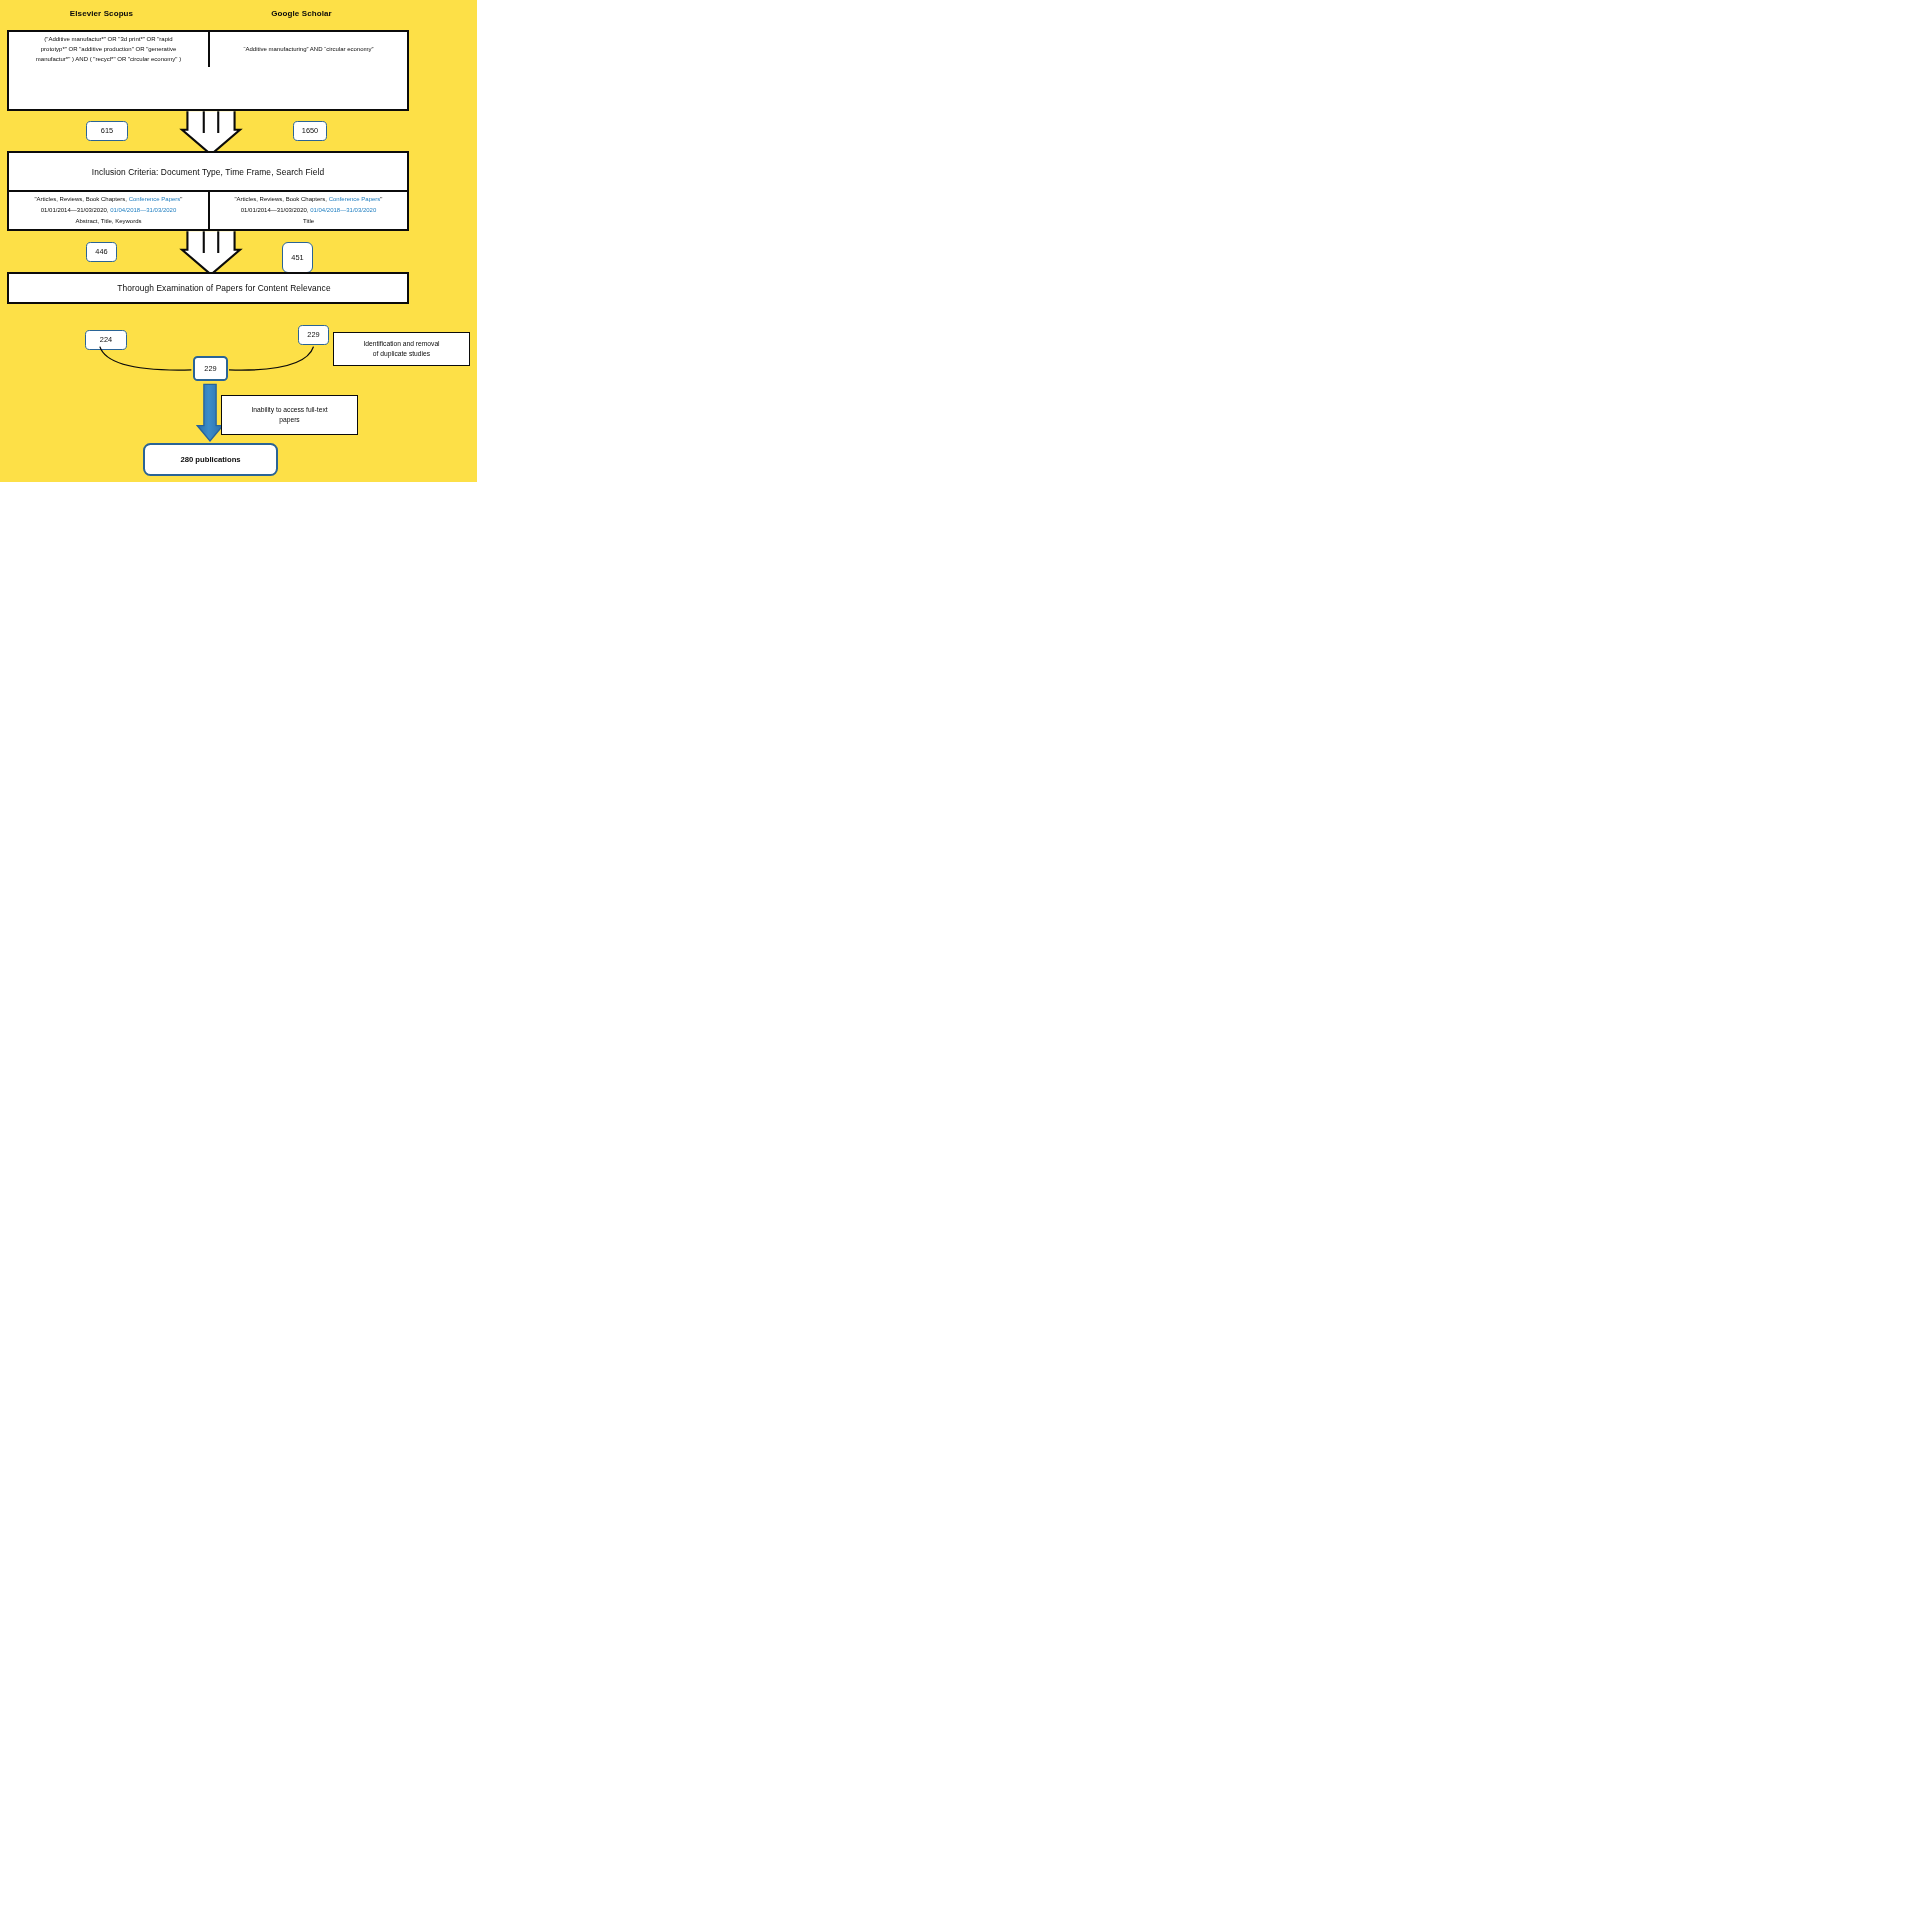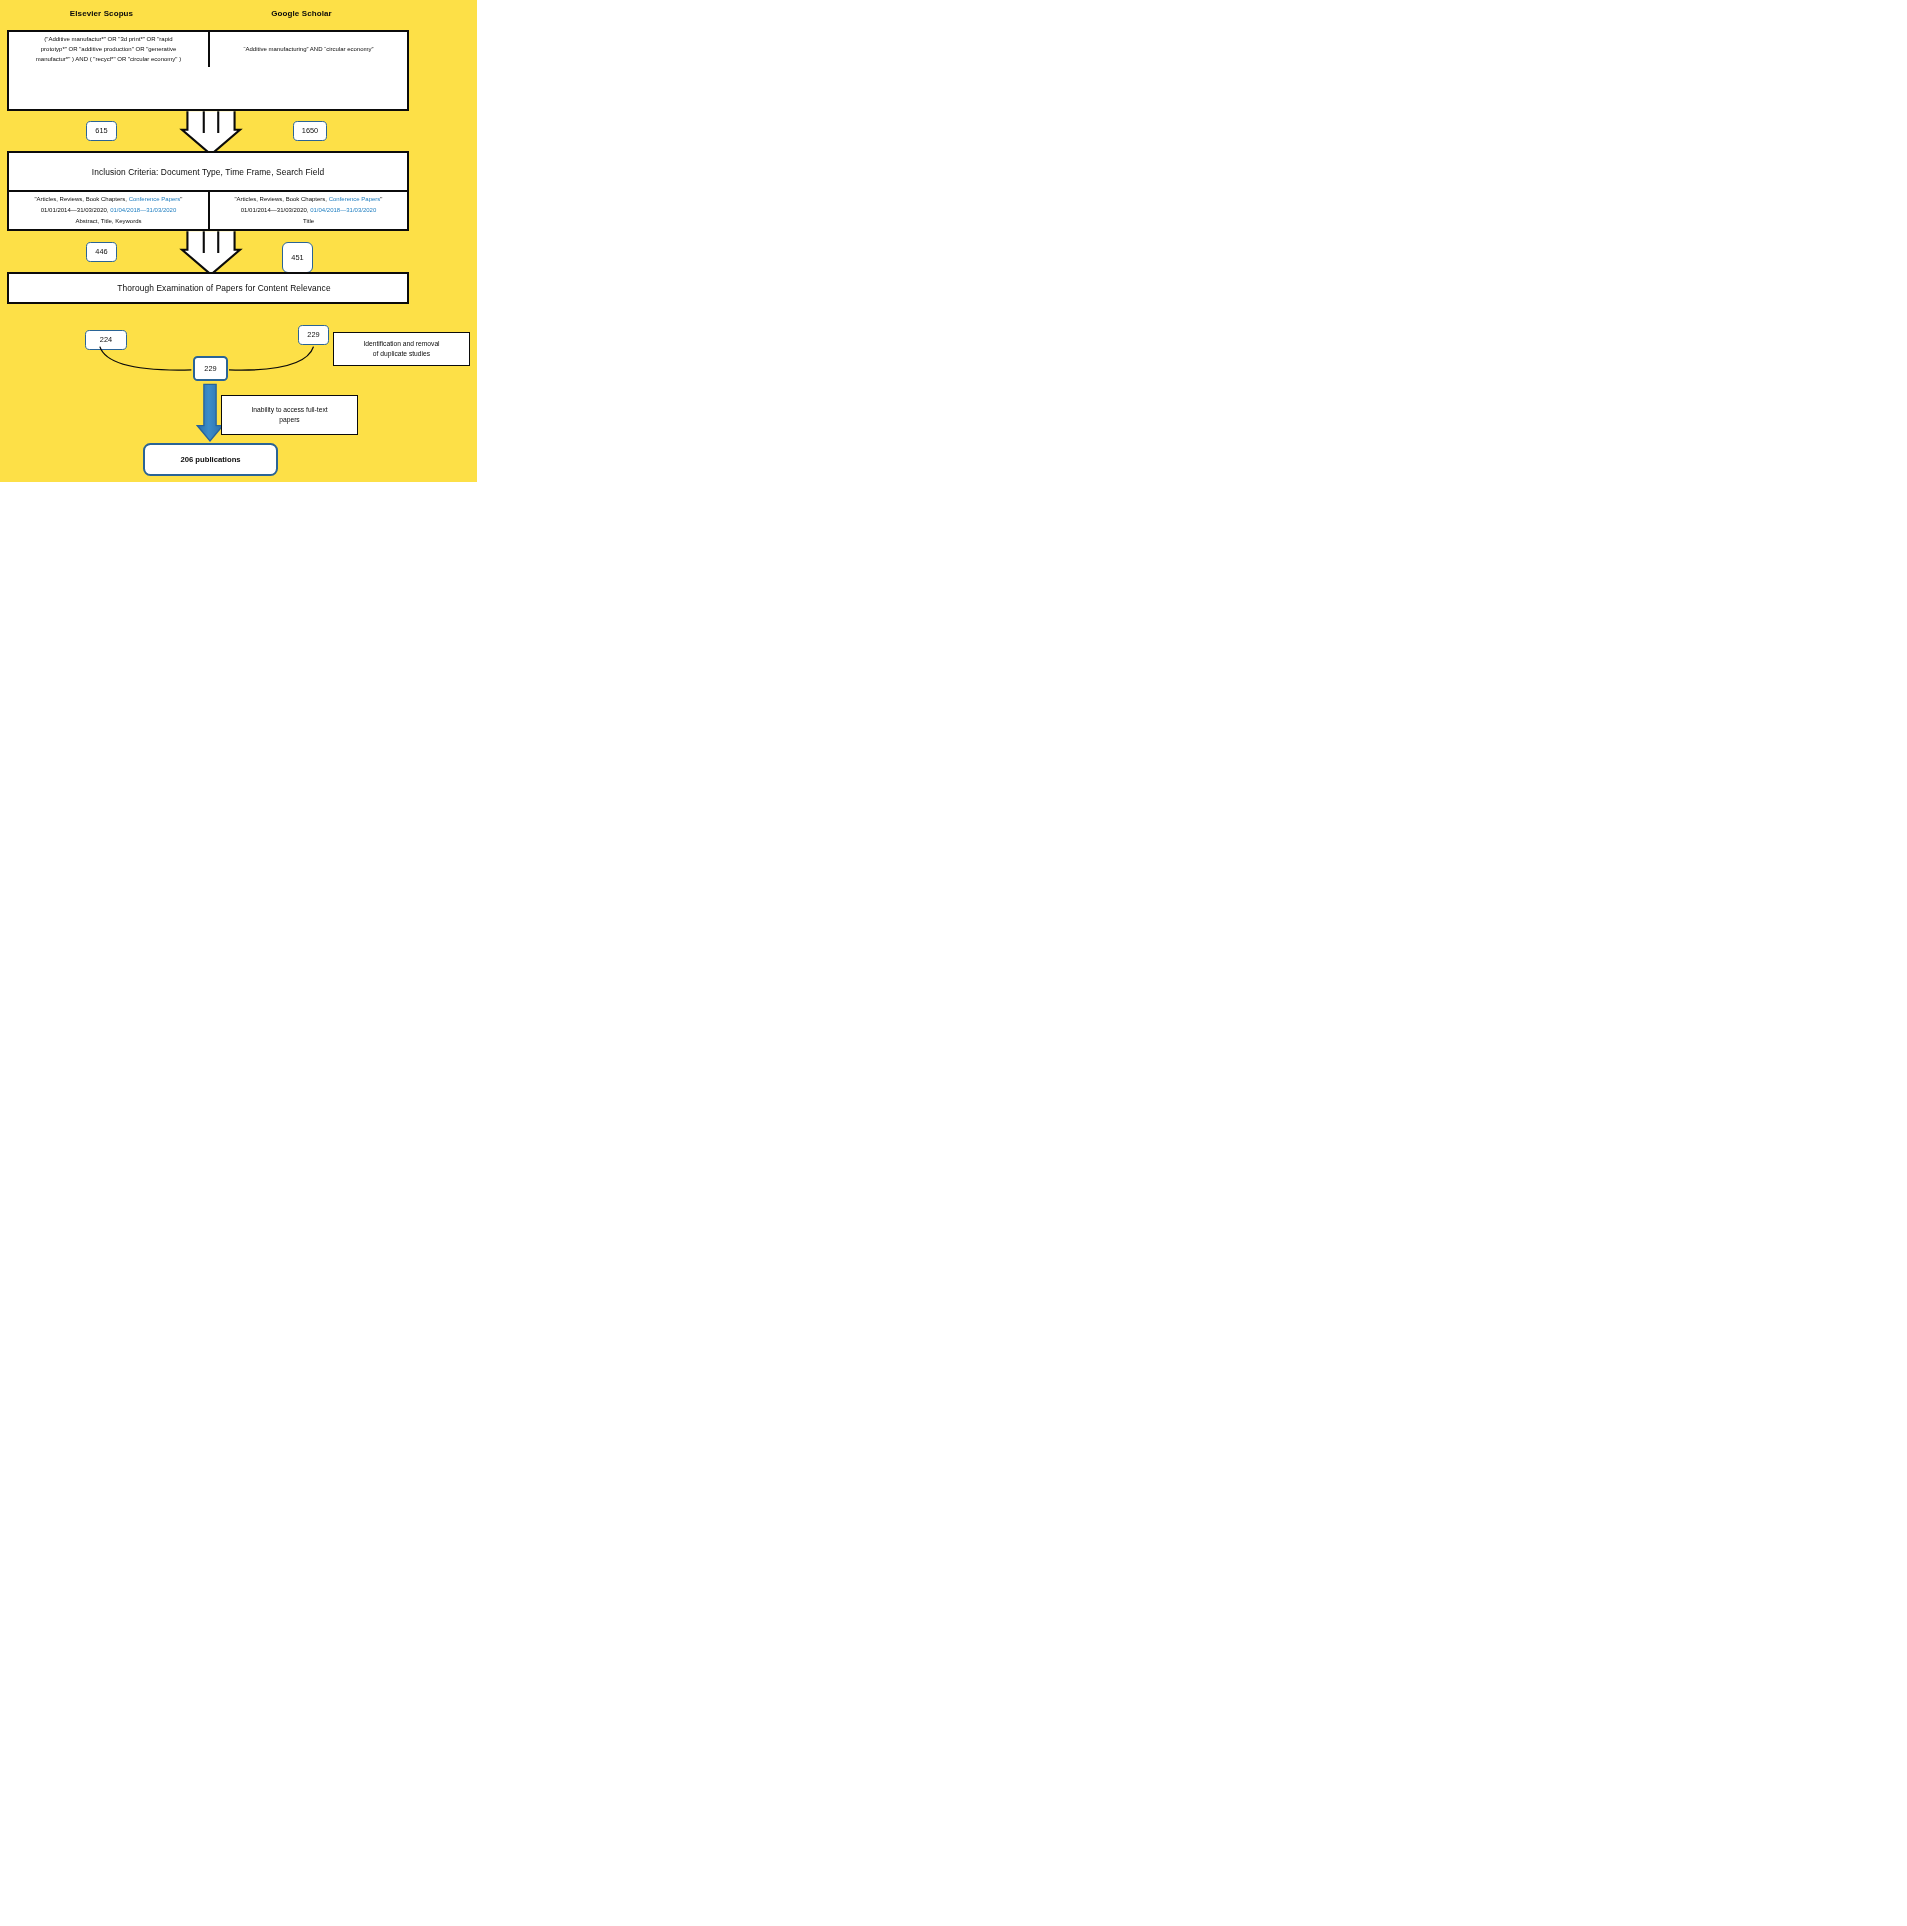--- a/index.html
+++ b/index.html
@@ -78,21 +78,21 @@
         <div>“Additive manufacturing” AND “circular economy”</div>
       </div>
     </div>
   </div>
 
   <svg class="merge-arrow" style="left:176px;top:111px;" viewBox="0 0 150 98">
     <path d="M24.5,0 L24.5,40 L13,40 L75,93 L137,40 L125.5,40 L125.5,0" fill="#ffffff" stroke="#0b0b0b" stroke-width="4.5"></path>
     <path d="M59.5,0 L59.5,47 M90.5,0 L90.5,47" fill="none" stroke="#0b0b0b" stroke-width="4.5"></path>
   </svg>
 
-  <div class="badge" style="left:86px;top:121px;width:31px;height:19.5px;">615</div>
+  <div class="badge" style="left:86px;top:121px;width:42px;height:19.5px;">615</div>
   <div class="badge" style="left:293px;top:121px;width:34px;height:19.5px;">1650</div>
 
   <div class="bigbox" style="top:151px;height:80px;">
     <div class="title-row" style="height:39px;">Inclusion Criteria: Document Type, Time Frame, Search Field</div>
     <div class="cells" style="height:37px;">
       <div class="cell">
         <div><span>"Articles, Reviews, Book Chapters, </span><span class="blue">Conference Papers</span><span>"</span></div>
         <div><span>01/01/2014—31/03/2020, </span><span class="blue">01/04/2018—31/03/2020</span></div>
         <div>Abstract, Title, Keywords</div>
       </div>
@@ -140,16 +140,16 @@
       </linearGradient>
     </defs>
     <path d="M18,1.5 L46,1.5 L46,96 L61,96 L32,131 L3,96 L18,96 Z" fill="url(#bluegrad)" stroke="#26639c" stroke-width="3" stroke-linejoin="miter"></path>
   </svg>
 
   <div class="note-box" style="left:221px;top:395px;width:137px;height:40px;">
     <div>Inability to access full-text</div>
     <div>papers</div>
   </div>
 
-  <div class="result-box" style="left:143px;top:443px;width:135px;height:33px;">206 publications</div>
+  <div class="result-box" style="left:143px;top:443px;width:135px;height:33px;">280 publications</div>
 
 </div>
 
 
 </body></html>

